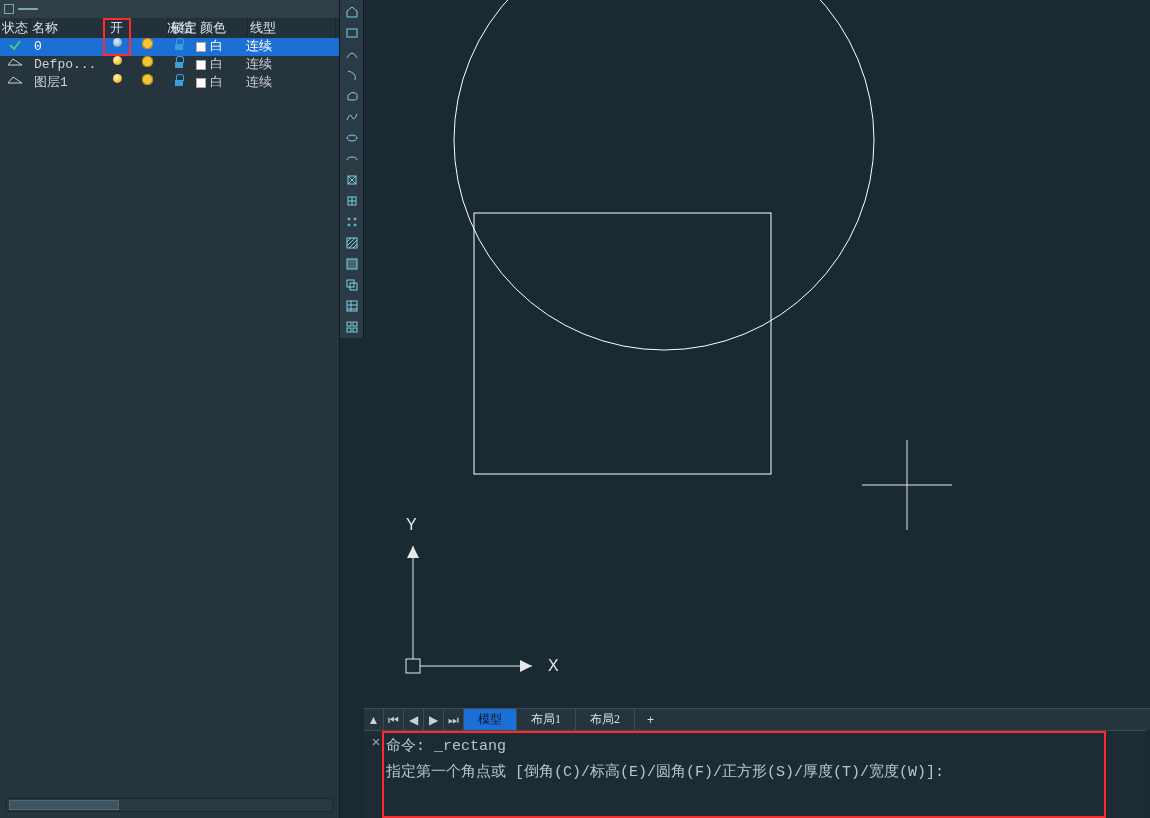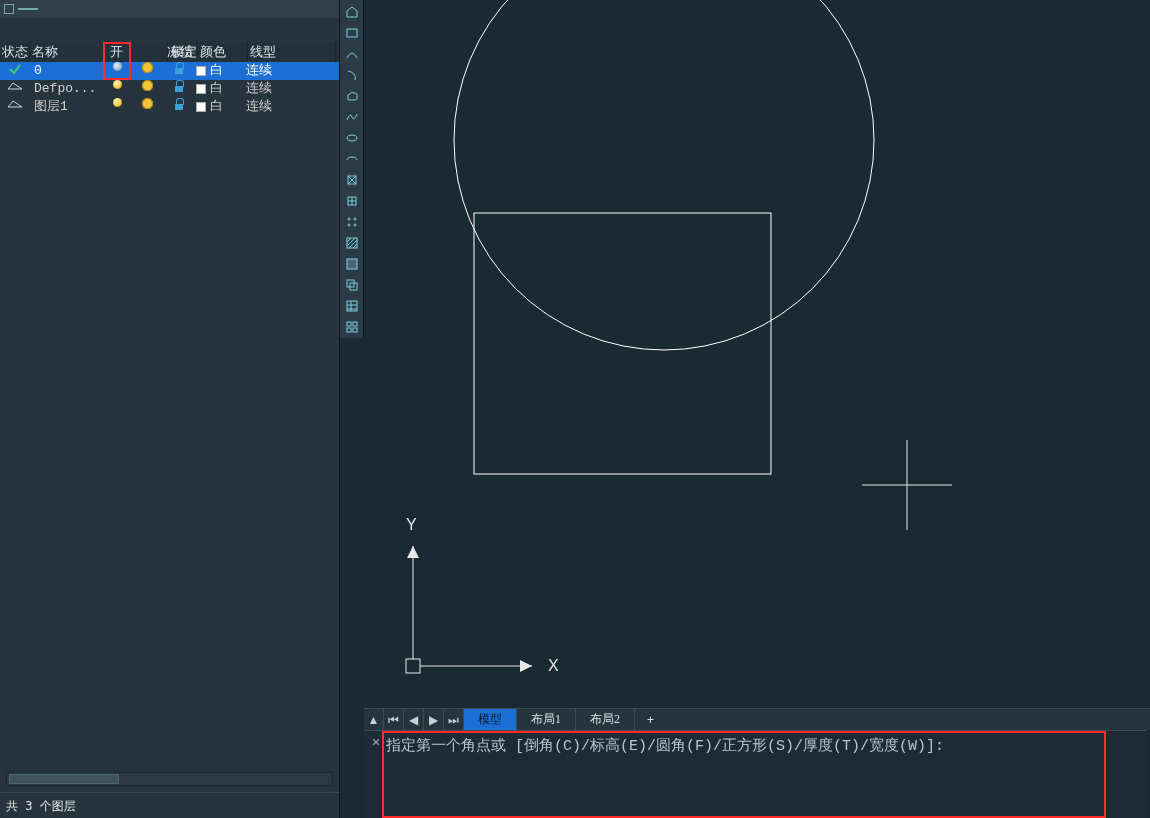--- a/index.html
+++ b/index.html
@@ -2,21 +2,21 @@
 <html><head>
 <meta charset="utf-8">
 <style>
   * { box-sizing: border-box; margin: 0; padding: 0; }
   html, body { width: 1150px; height: 818px; overflow: hidden; background: #1a2a33; font-family: "Microsoft YaHei", Arial, sans-serif; font-size: 12px; color: #d0d0d0; }
   .app { display: flex; width: 1150px; height: 818px; }
   .left-panel { width: 340px; height: 818px; background: #26343d; border-right: 1px solid #0f1a20; display: flex; flex-direction: column; }
   .toolbar-top { height: 18px; background: #2f3e47; display:flex; align-items:center; padding-left:4px; gap:4px;}
   .toolbar-top .square { width:10px; height:10px; border:1px solid #7aa; }
   .toolbar-top .dash { width:20px; height:2px; background:#7aa; }
-  .layer-header { display:flex; background:#23313a; height:20px; align-items:center; font-size:13px; color:#d8e2e6;margin-top:24px; }
+  .layer-header { display:flex; background:#23313a; height:20px; align-items:center; font-size:13px; color:#d8e2e6; }
   .layer-header > div { border-right:1px solid #1a272f; height:20px; line-height:20px; white-space:nowrap; font-family: SimSun, serif; }
   .col-state { width:30px; padding-left:2px;}
   .col-name  { width:74px; padding-left:2px;}
   .col-on    { width:26px; text-align:center;}
   .col-frz   { width:34px; text-align:center;padding-left:37px;}
   .col-lock  { width:30px; text-align:right;}
   .col-color { width:50px; padding-left:2px;}
   .col-lt    { width:88px; padding-left:2px;}
   .layer-row { display:flex; height:18px; align-items:center; font-family: SimSun, "Courier New", monospace; font-size:13px; }
   .layer-row.selected { background:#1c6fd4; color:#fff; }
@@ -146,21 +146,20 @@
             <span>白</span>
           </div>
           <div class="row-lt">连续</div>
         </div>
       </div>
 
     <div class="spacer"></div>
     <div class="scrollbar-h">
         <div class="thumb"></div>
       </div>
-    <div class="status-line">共 3 个图层</div>
   </div>
 
   <div class="right-area">
 
     <div class="draw-toolbar">
       <div class="tbtn">
           <svg width="14" height="14">
             <path d="M2 12 L2 6 L7 2 L12 6 L12 12 Z"></path>
           </svg>
         </div>
@@ -286,20 +285,21 @@
           <div class="tab active">模型</div>
           <div class="tab">布局1</div>
           <div class="tab">布局2</div>
         </div>
       <div class="plus">+</div>
     </div>
 
     <div class="cmd-area">
       <div class="cmd-close">×</div>
       <div style="margin-left:16px;">
+        <div>命令: _rectang</div>
         <div>指定第一个角点或 [倒角(C)/标高(E)/圆角(F)/正方形(S)/厚度(T)/宽度(W)]:</div>
         <div style="height:4px"></div>
       </div>
       <div class="cmd-highlight"></div>
     </div>
 
   </div>
 </div>
 
 </body></html>

